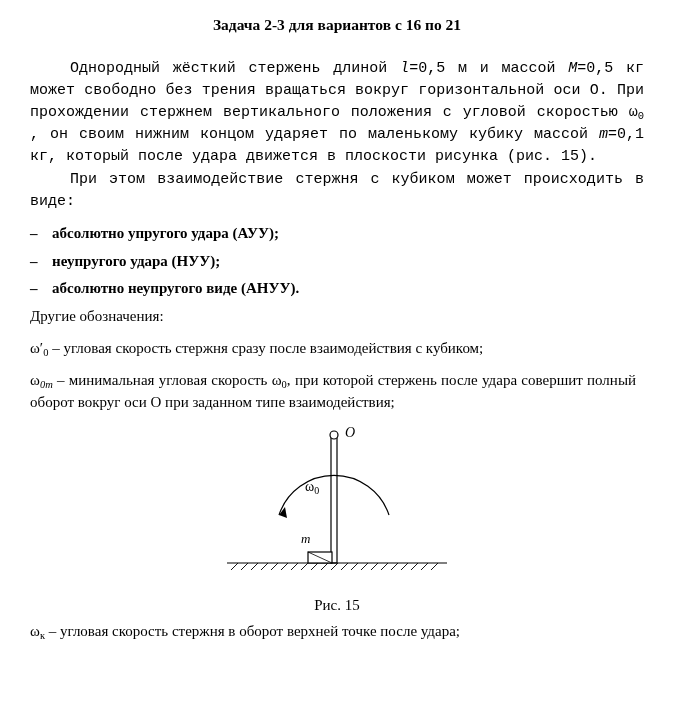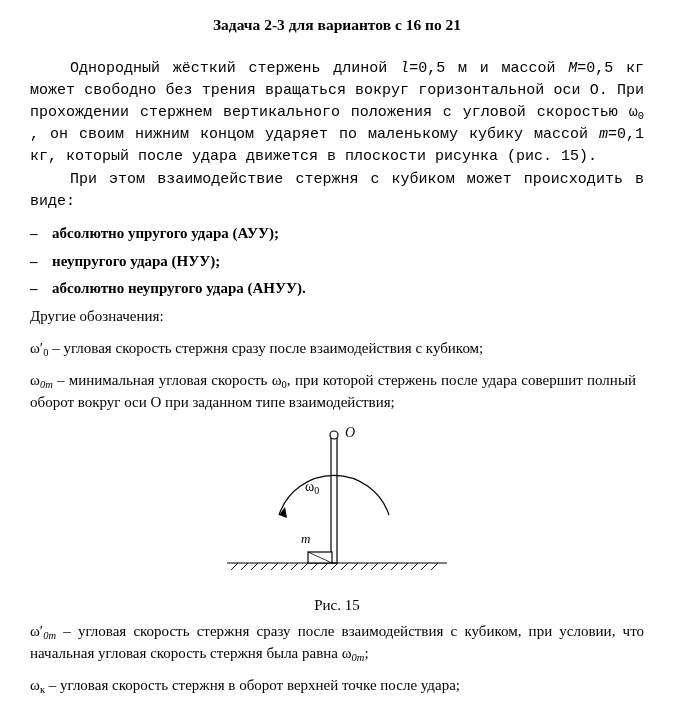--- a/index.html
+++ b/index.html
@@ -87,21 +87,21 @@
 
   <div class="spacer-sm"></div>
 
   <p class="dash">
     <span class="dash-mark">–</span><span>абсолютно упругого удара (АУУ);</span>
   </p>
   <p class="dash">
     <span class="dash-mark">–</span><span>неупругого удара (НУУ);</span>
   </p>
   <p class="dash">
-    <span class="dash-mark">–</span><span>абсолютно неупругого удара (АНУУ).</span>
+    <span class="dash-mark">–</span><span>абсолютно неупругого виде (АНУУ).</span>
   </p>
 
   <p class="plain">Другие обозначения:</p>
 
   <div class="spacer-sm"></div>
 
   <p class="plain">
     <span>ω′<sub>0</sub></span>
     <span>– угловая скорость стержня сразу после взаимодействия с кубиком;</span>
   </p>
@@ -156,22 +156,18 @@
       <path d="M 72 92 A 58 58 0 0 1 182 92" fill="none" stroke="#000000" stroke-width="1.2"></path>
       <polygon points="72,92 78,84 80,95" fill="#000000"></polygon>
 
       <text x="98" y="68" font-family="Liberation Serif, serif" font-size="14">ω<tspan font-size="10" dy="3">0</tspan></text>
     </svg>
     <div class="figure-caption">Рис. 15</div>
   </div>
 
   <div class="tail">
     <p>
-      <span>ω′<sub><i>0m</i></sub></span>
-      <span>– угловая скорость стержня сразу после взаимодействия с кубиком, при условии, что начальная угловая скорость стержня была равна ω<sub><i>0m</i></sub>;</span>
-    </p>
-    <p>
       <span>ω<sub>к</sub></span>
       <span>– угловая скорость стержня в оборот верхней точке после удара;</span>
     </p>
   </div>
 
 </div>
 
 </body></html>

